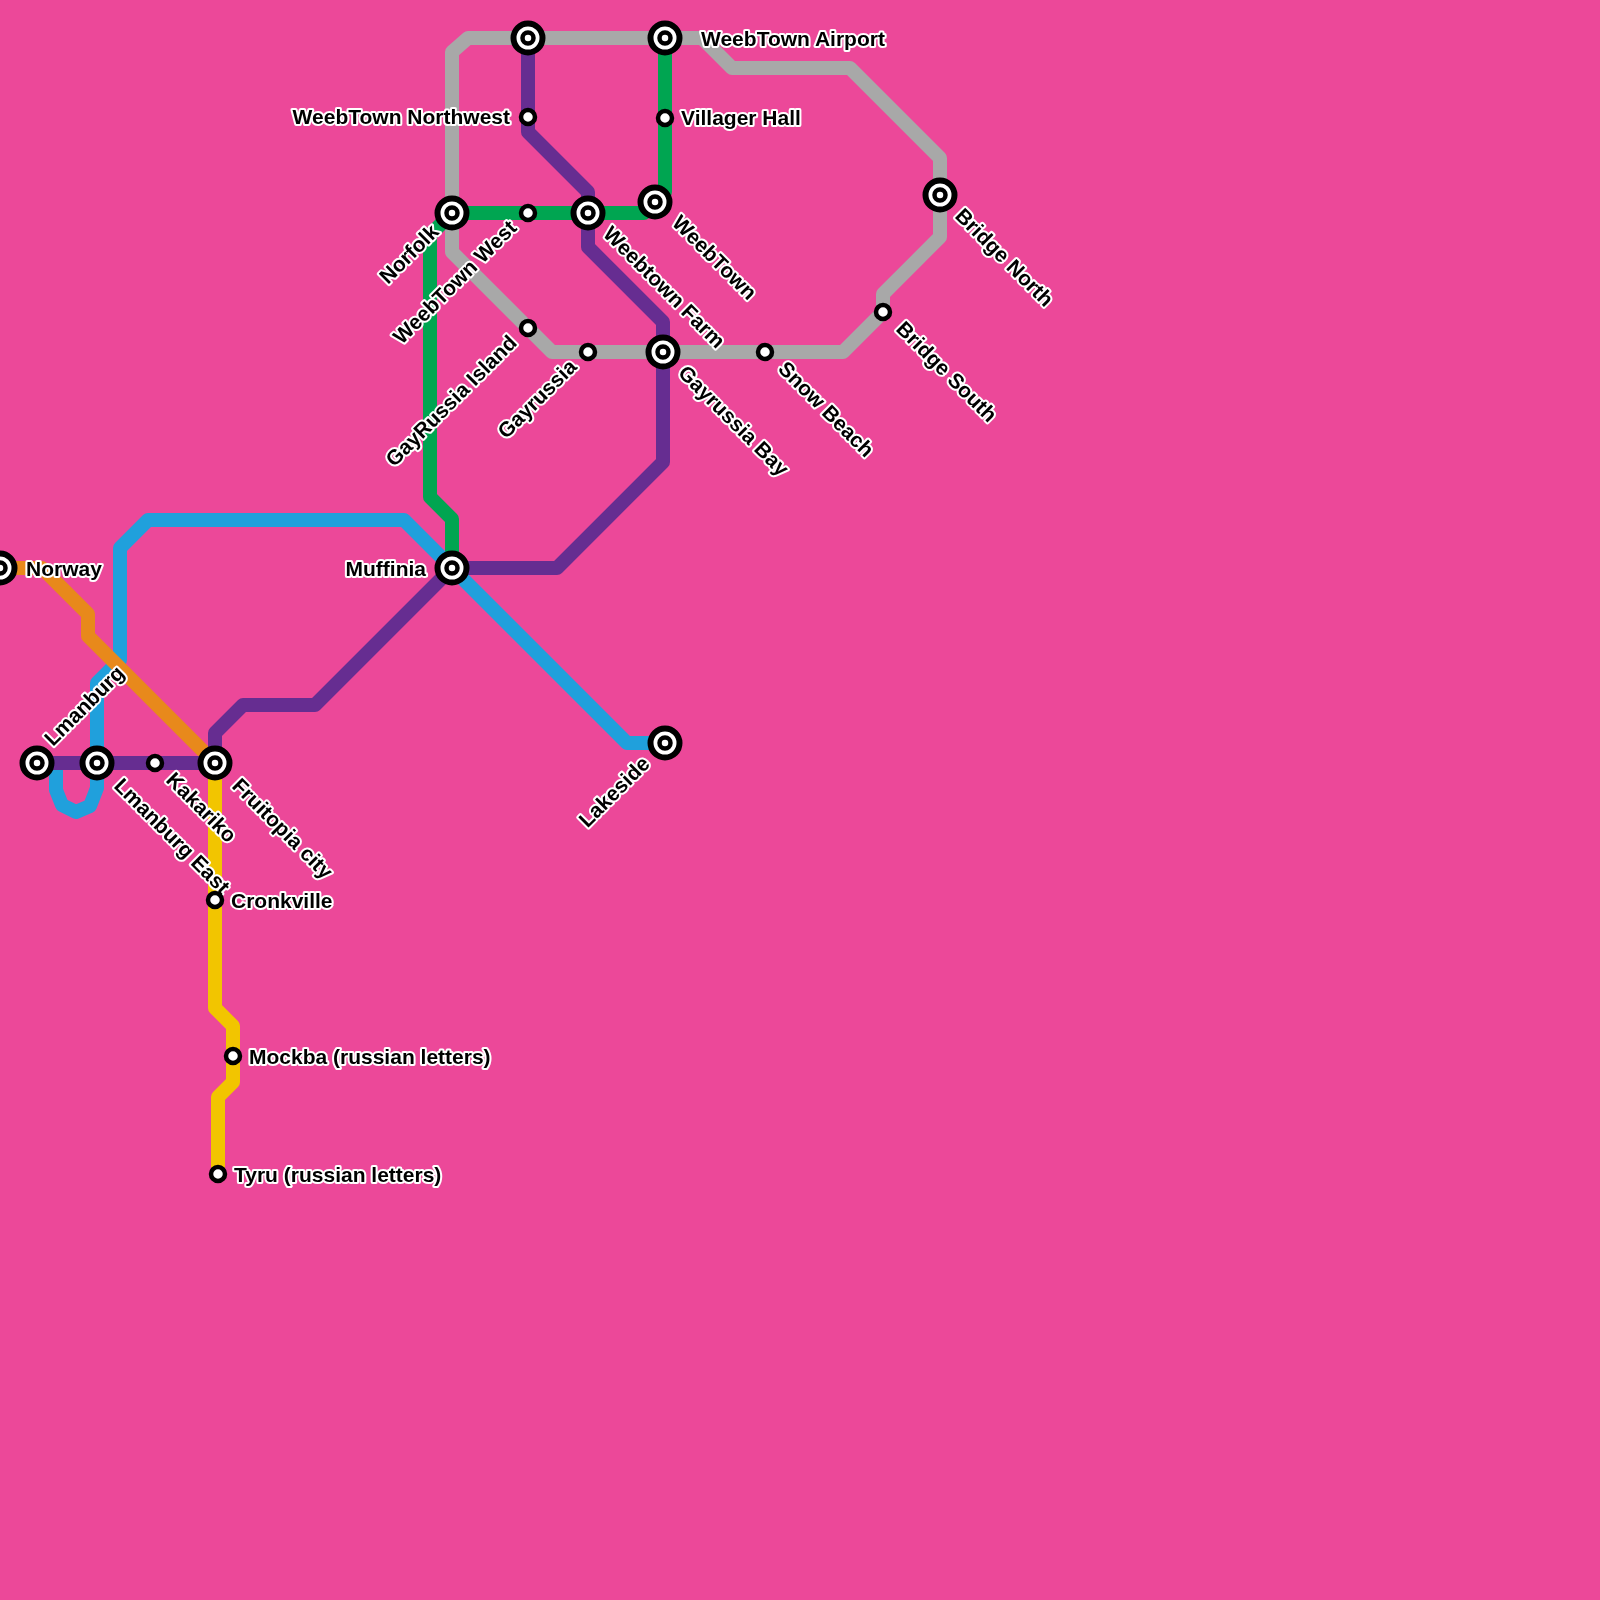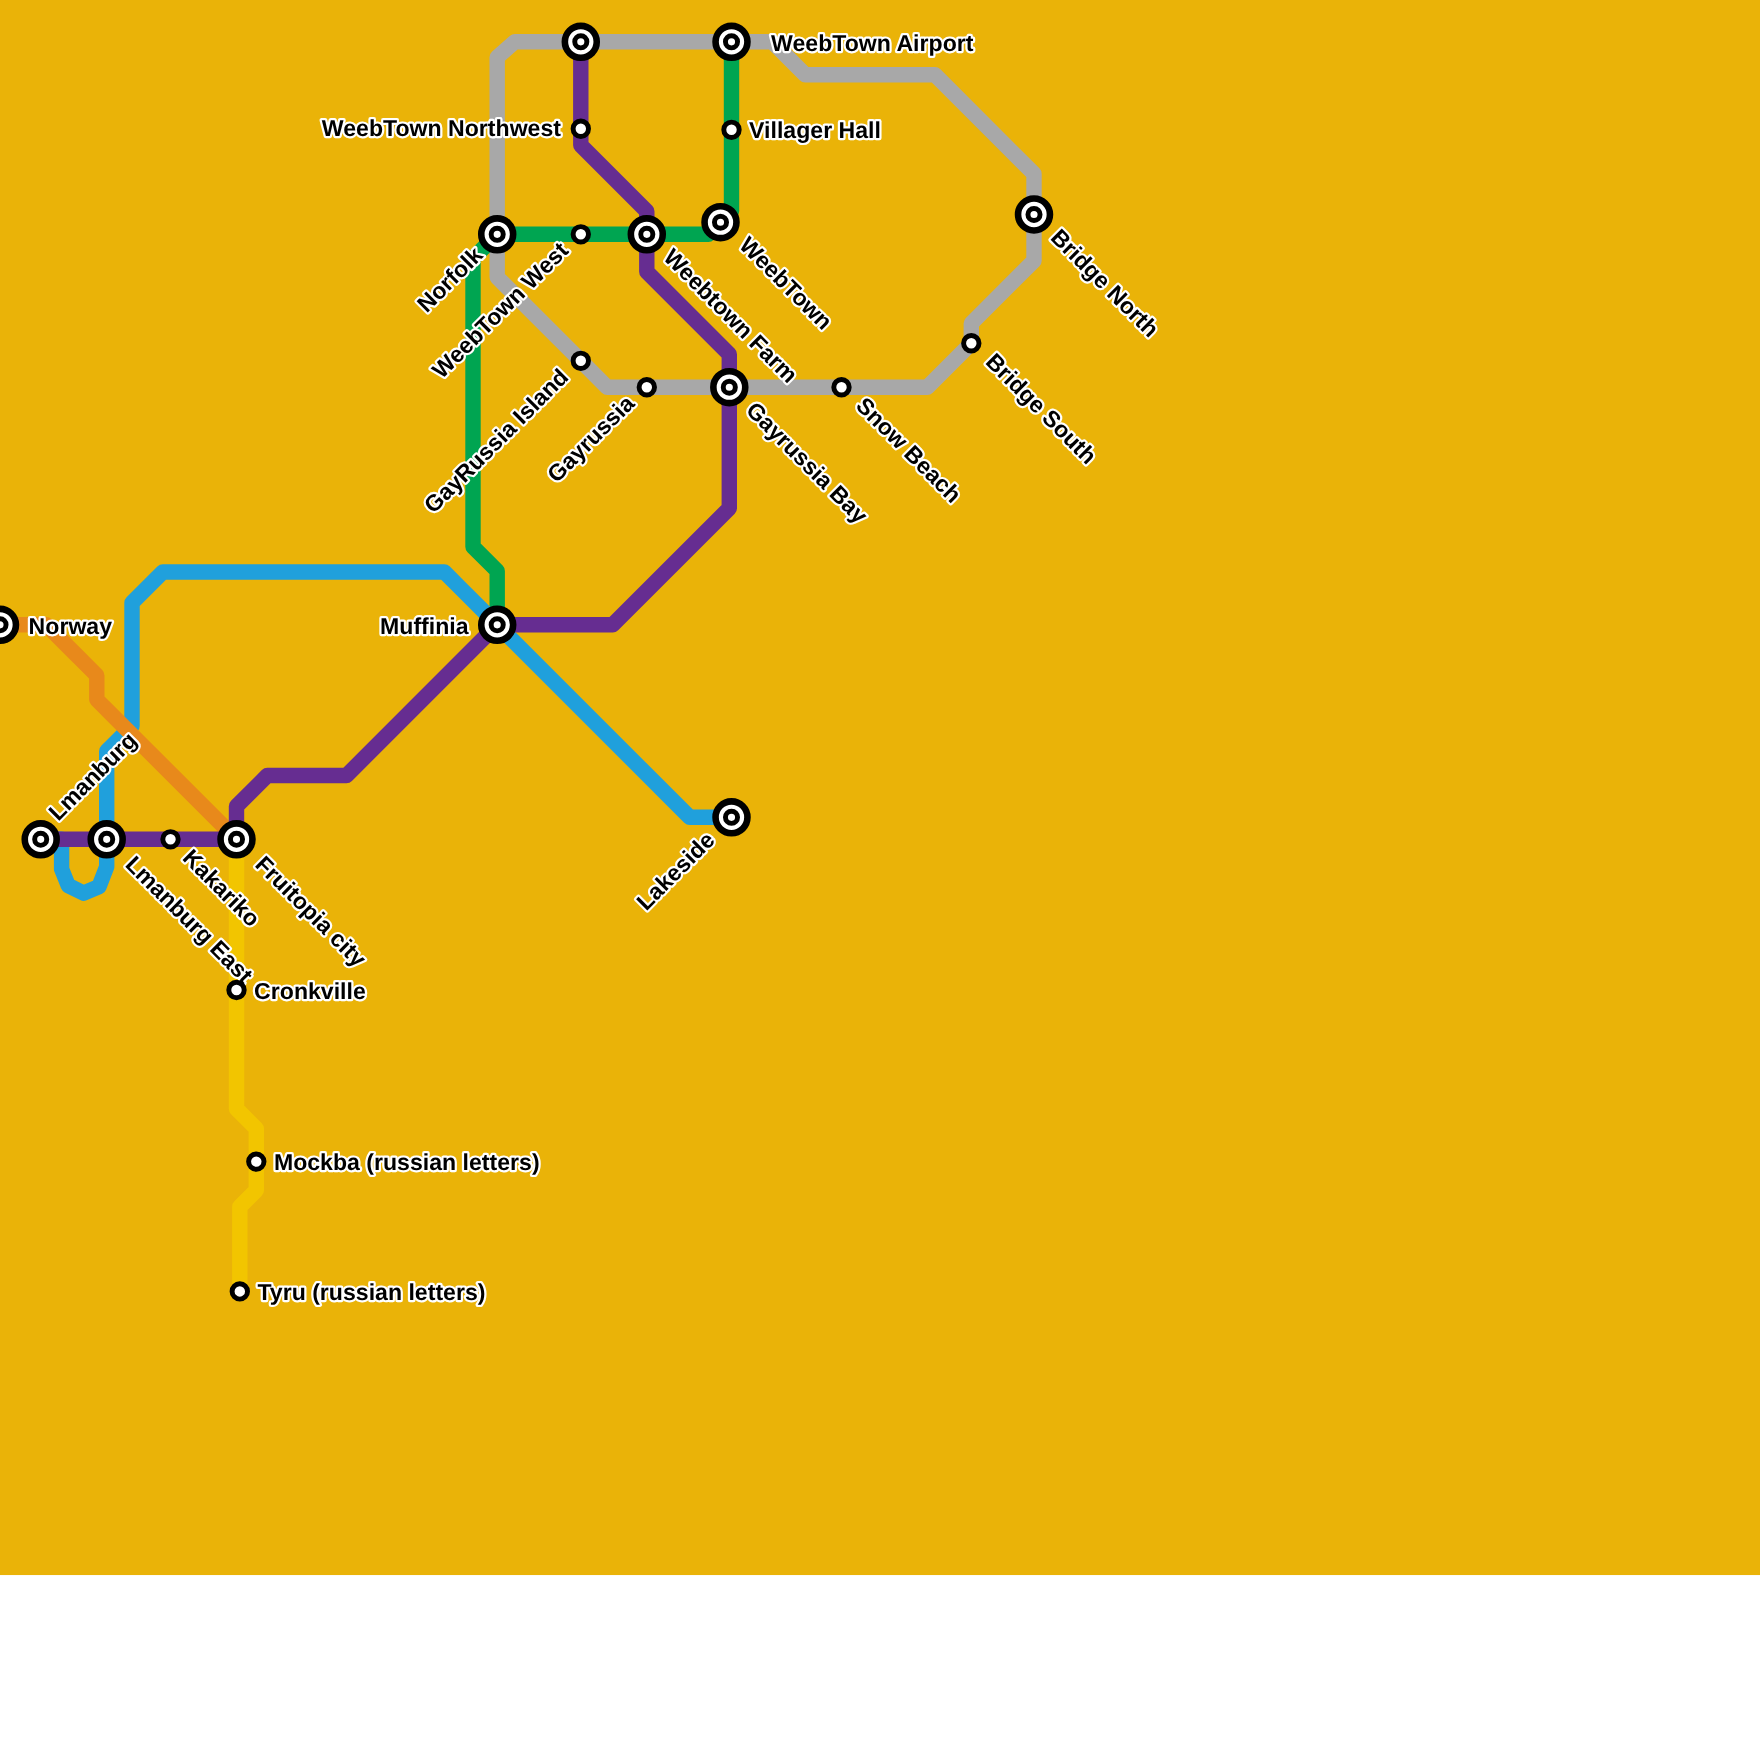--- a/index.html
+++ b/index.html
@@ -3,22 +3,22 @@
 <meta charset="utf-8">
 <style>
   html, body {
     margin: 0;
     padding: 0;
     background: #ffffff;
     font-family: "Liberation Sans", sans-serif;
   }
   .map-stage {
     width: 1600px;
-    height: 1432px;
-    background: #eab308;
+    height: 1600px;
+    background: #ec4899;
     overflow: hidden;
   }
   #map-svg {
     display: block;
     width: 1600px;
     height: 1600px;
   }
   .stn-label {
     font-family: "Liberation Sans", sans-serif;
     font-weight: bold;

